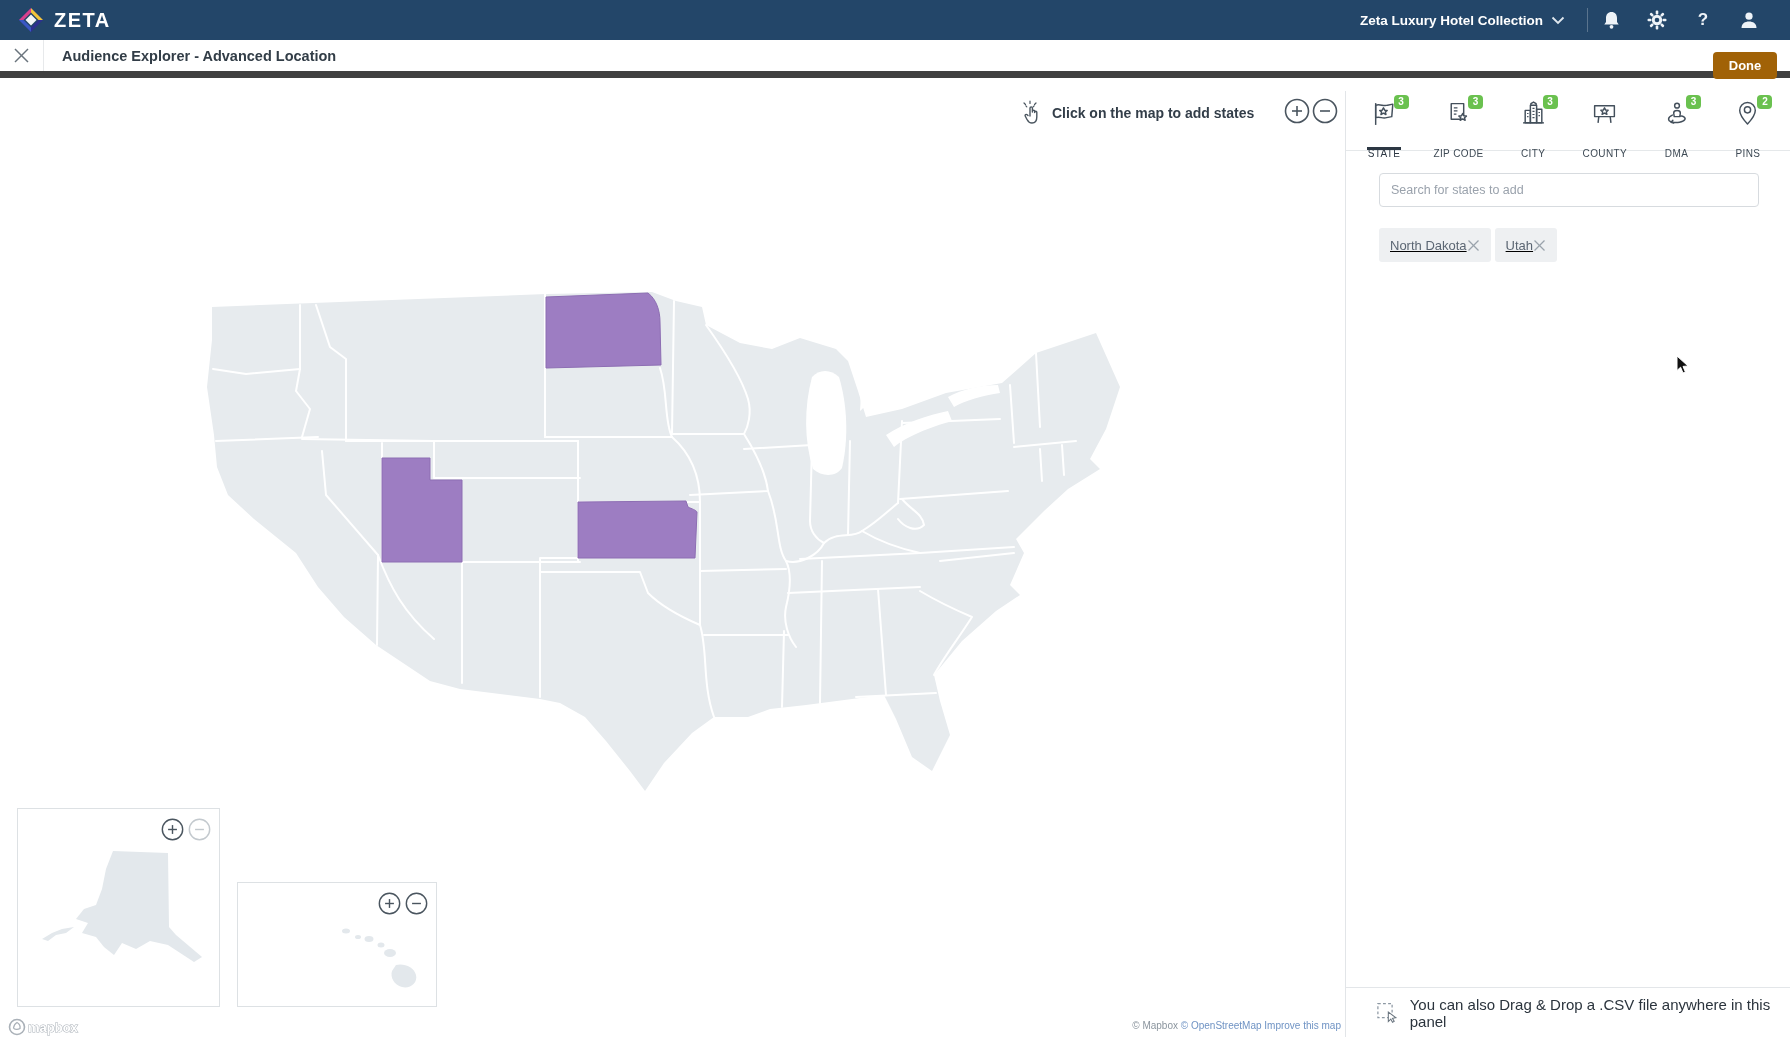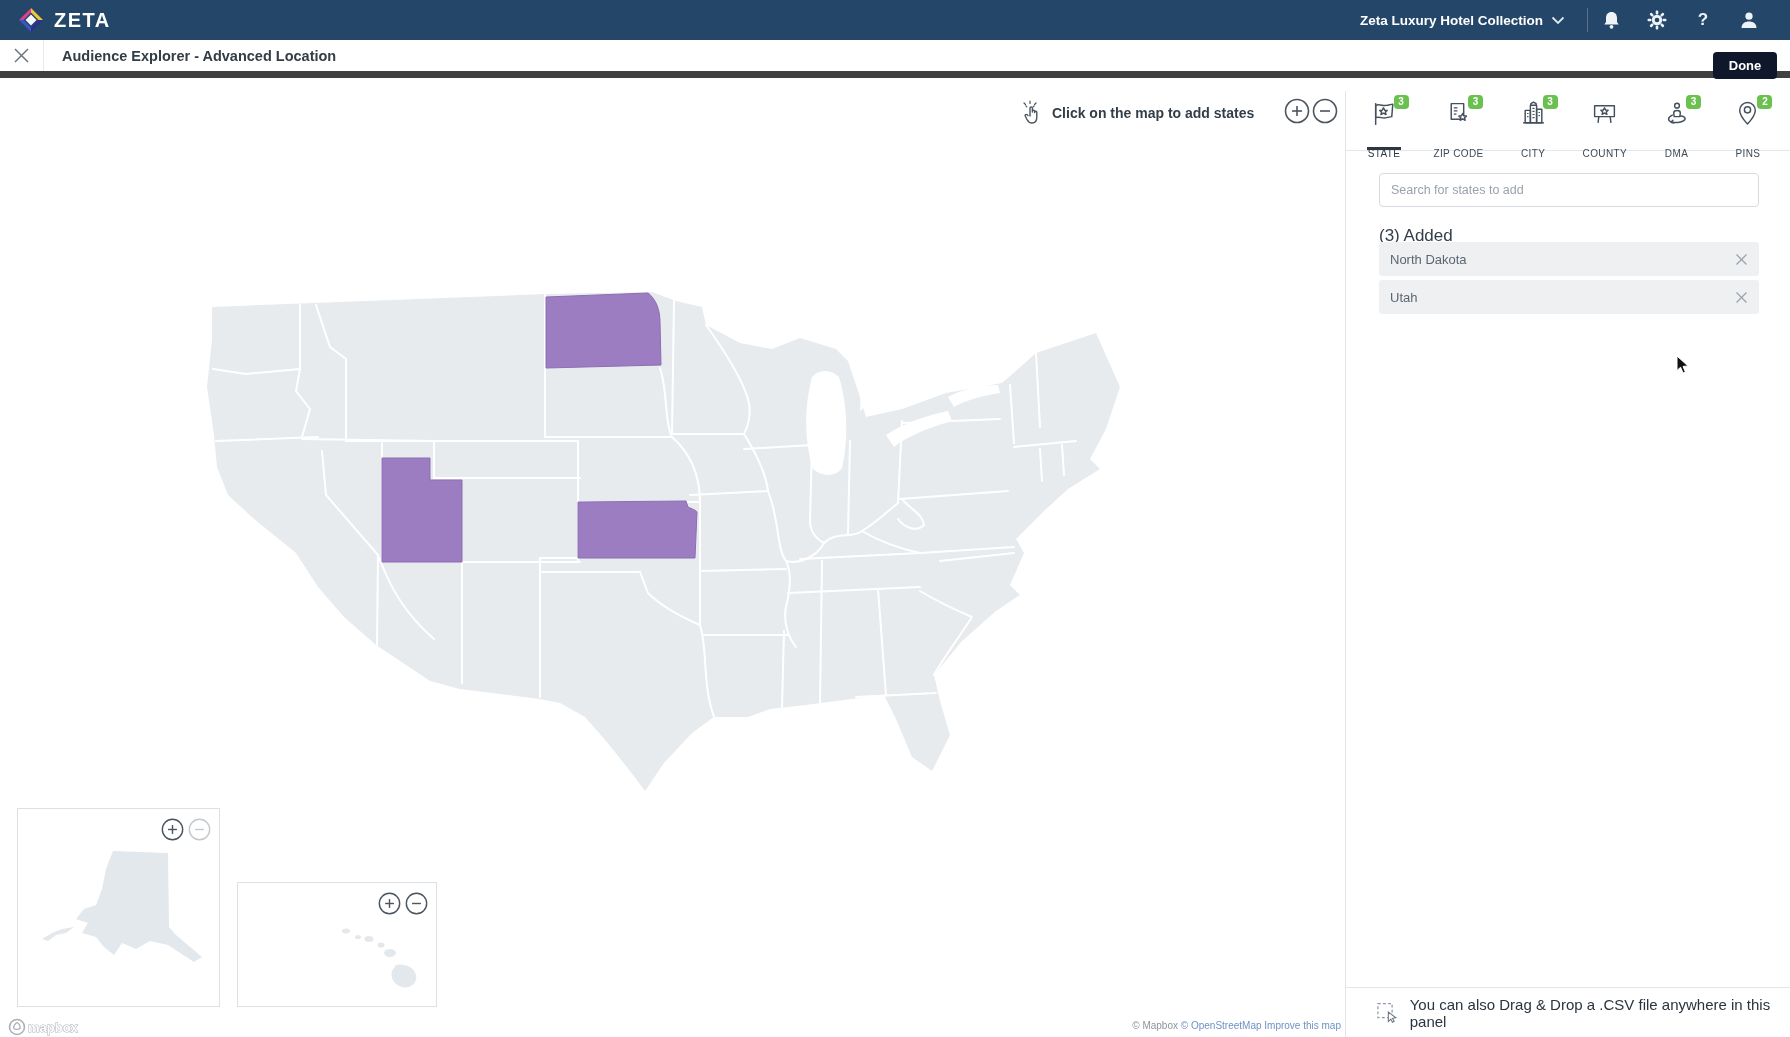--- a/index.html
+++ b/index.html
@@ -17,21 +17,21 @@
   .nav-divider { width:1px; height:24px; background:rgba(255,255,255,.25); }
   .nav-icon { width:46px; display:flex; justify-content:center; align-items:center; cursor:pointer; }
   .help-glyph { color:#eef3f8; font-size:17px; font-weight:bold; }
 
   
   .subheader { position:absolute; left:0; top:40px; width:1790px; height:38px; background:#fff;
                border-bottom:7px solid #404040; display:flex; align-items:center; }
   .close-box { width:44px; height:100%; display:flex; align-items:center; justify-content:center;
                border-right:1px solid #e7e9eb; cursor:pointer; }
   .page-title { margin-left:18px; font-size:14.5px; font-weight:bold; color:#323d47; }
-  .done-btn { position:absolute; right:13px; top:12px; width:64px; height:27px; background:#0f172a;
+  .done-btn { position:absolute; right:13px; top:12px; width:64px; height:27px; background:#a16207;
               color:#fff; font-size:13px; font-weight:bold; border:none; border-radius:4px;
               cursor:pointer; font-family:"Liberation Sans",sans-serif; }
 
   
   .map-area { position:absolute; left:0; top:91px; width:1345px; height:946px; background:#fff; overflow:hidden; }
   .map-svg { position:absolute; left:0; top:0; }
   .map-hint { position:absolute; left:1020px; top:9px; display:flex; align-items:center; gap:8px; }
   .map-hint-text { font-size:14px; font-weight:bold; color:#333e49; }
   .zoomctl { position:absolute; top:7px; display:flex; cursor:pointer; }
   .zoom-plus-main { left:1284px; } .zoom-minus-main { left:1312px; }
@@ -61,22 +61,22 @@
            border-radius:4px; color:#fff; font-size:10px; font-weight:bold; line-height:14px;
            text-align:center; padding:0 3px; }
   .badge:empty { display:none; }
 
   .search-input { position:absolute; left:33px; top:82px; width:380px; height:30px;
                   border:1px solid #d7dbdf; border-radius:4px; padding:16px 11px; font-size:12.5px;
                   color:#3e4a55; font-family:"Liberation Sans",sans-serif; outline:none; }
   .search-input::placeholder { color:#9aa2ac; }
 
   .added-label { position:absolute; left:33px; top:135px; font-size:17px; color:#313e4b; }
-  .added-list { position:absolute; left:33px; top:151px; width:380px; display:flex;
-                flex-direction:column; gap:4px; }
+  .added-list { position:absolute; left:33px; top:137px; width:380px; display:flex;
+                gap:4px;text-decoration:underline; }
   .added-row { height:34px; background:#eef0f2; border-radius:3px; display:flex; align-items:center;
                padding:0 11px; }
   .added-row-name { font-size:13px; color:#5b6673; }
   .row-remove { margin-left:auto; cursor:pointer; display:flex; align-items:center; }
 
   .panel-footer { position:absolute; left:0; bottom:0; width:100%; height:50px;
                   border-top:1px solid #e3e6e9; display:flex; align-items:center; gap:11px;
                   padding-left:30px; }
   .footer-text { font-size:15px; color:#2b343d; }
 

